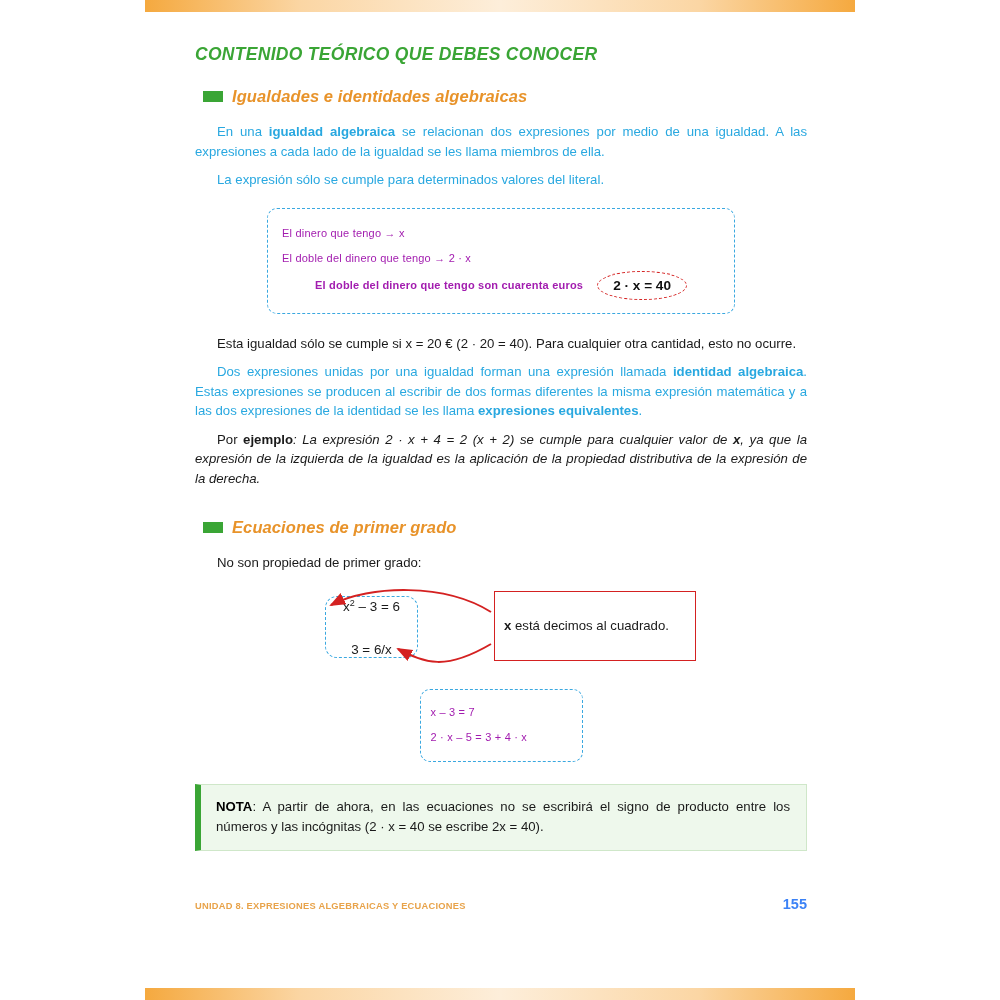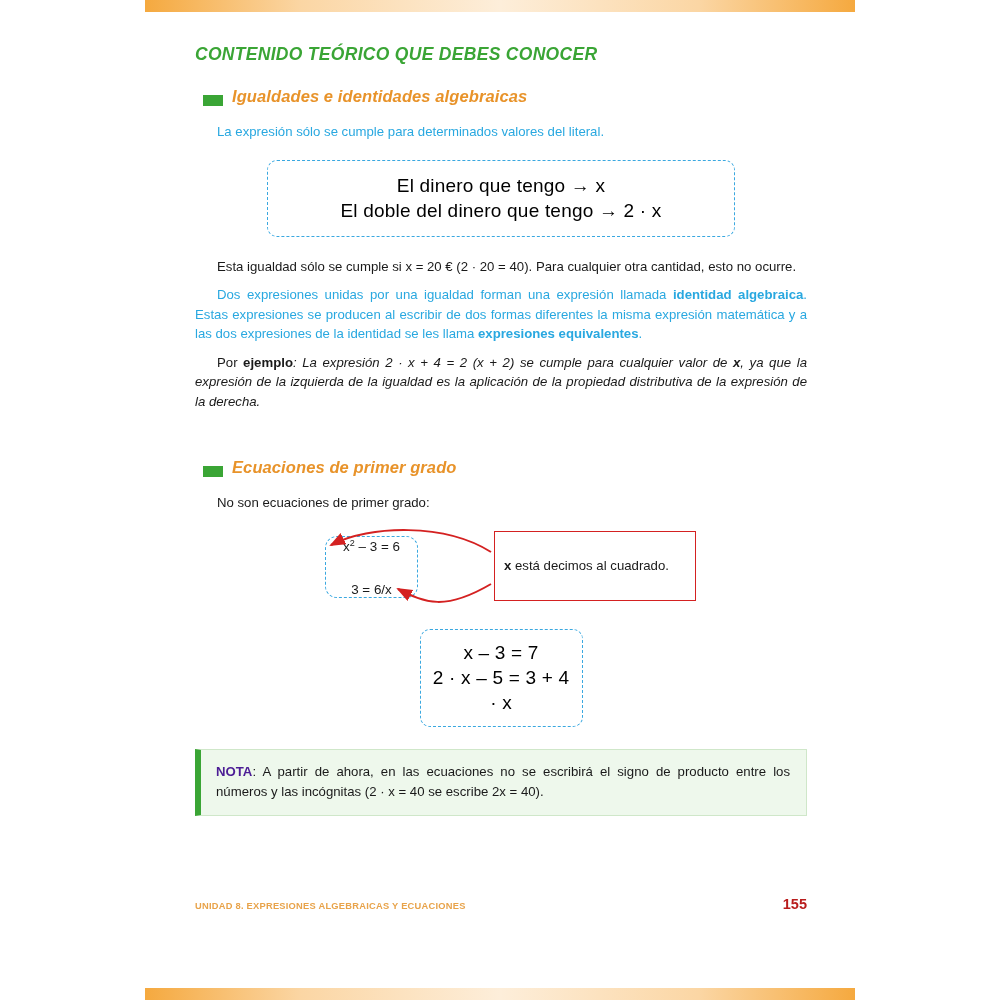--- a/index.html
+++ b/index.html
@@ -45,39 +45,39 @@
     color: #3aa535;
     font-weight: bold;
     font-style: italic;
     font-size: 17.5px;
     letter-spacing: 0.3px;
     margin: 0 0 22px 0;
     text-transform: uppercase;
   }
   .h-sub-row {
     display: flex;
-    align-items: flex-end;
+    align-items: center;
     gap: 9px;
     margin: 0 0 16px 0;
     padding-left: 8px;
   }
   .h-sub-marker {
     width: 20px;
     height: 11px;
     background: #3aa535;
     flex: 0 0 auto;
   }
   .h-sub {
     color: #e8932a;
     font-weight: bold;
     font-style: italic;
     font-size: 16.5px;
     letter-spacing: 0.1px;
   }
-  .h-sub2-row { margin-top: 47px; }
+  .h-sub2-row { margin-top: 30px; }
 
   
   p {
     margin: 0 0 9px 0;
     font-size: 13.2px;
     line-height: 19.5px;
     text-align: justify;
     text-indent: 22px;
   }
   .blue  { color: #29a8e0; }
@@ -93,23 +93,23 @@
     margin: 16px auto;
     box-sizing: border-box;
   }
   .box-example {
     width: 468px;
     padding: 12px 14px 13px 14px;
     margin-top: 18px;
     margin-bottom: 20px;
   }
   .eq-line {
-    text-align: center;
-    font-size: 19px;
-    color: #000000;
+    text-align: left;
+    font-size: 11px;
+    color: #a21caf;
     line-height: 25px;
     letter-spacing: 0.2px;
   }
   .eq-line.bold { font-weight: bold; }
   .eq-highlight-row {
     display: flex;
     align-items: center;
     justify-content: center;
     gap: 14px;
   }
@@ -202,21 +202,21 @@
   }
   .nota p {
     text-indent: 0;
     margin: 0;
     font-size: 13.2px;
     line-height: 20px;
     color: #1a1a1a;
     text-align: justify;
   }
   .nota .lbl {
-    color: #4c1d95;
+    color: #000000;
     font-weight: bold;
   }
 
   
   .footer {
     position: absolute;
     left: 195px;
     top: 896px;
     width: 612px;
     display: flex;
@@ -224,21 +224,21 @@
     justify-content: space-between;
   }
   .footer-text {
     color: #e8a34a;
     font-weight: bold;
     font-size: 9.3px;
     letter-spacing: 0.25px;
     text-transform: uppercase;
   }
   .footer-page {
-    color: #b91c1c;
+    color: #3b82f6;
     font-weight: bold;
     font-size: 14.5px;
     text-align: center;
   }
 </style>
 </head>
 <body>
 
 <div class="page">
 
@@ -247,42 +247,47 @@
 
   <div class="content">
 
     <h1 class="h-section">CONTENIDO TEÓRICO QUE DEBES CONOCER</h1>
 
     <div class="h-sub-row">
       <span class="h-sub-marker"></span>
       <span class="h-sub">Igualdades e identidades algebraicas</span>
     </div>
 
+    <p class="blue"><span>En una </span><b>igualdad algebraica</b><span> se relacionan dos expresiones por medio de una igualdad. A las expresiones a cada lado de la igualdad se les llama miembros de ella.</span></p>
 
     <p class="blue">La expresión sólo se cumple para determinados valores del literal.</p>
 
 
     <div class="dashbox box-example">
       <div class="eq-line">El dinero que tengo → x</div>
       <div class="eq-line">El doble del dinero que tengo → 2 · x</div>
+      <div class="eq-highlight-row">
+        <span class="eq-line bold">El doble del dinero que tengo son cuarenta euros</span>
+        <span class="ellipse">2 · x = 40</span>
+      </div>
     </div>
 
     <p class="black">Esta igualdad sólo se cumple si x = 20 € (2 · 20 = 40). Para cualquier otra cantidad, esto no ocurre.</p>
 
     <p class="blue"><span>Dos expresiones unidas por una igualdad forman una expresión llamada </span><b>identidad algebraica</b><span>. Estas expresiones se producen al escribir de dos formas diferentes la misma expresión matemática y a las dos expresiones de la identidad se les llama </span><b>expresiones equivalentes</b><span>.</span></p>
 
     <p class="black"><span>Por </span><b>ejemplo</b><i>: La expresión 2 · x + 4 = 2 (x + 2) se cumple para cualquier valor de </i><b><i>x</i></b><i>, ya que la expresión de la izquierda de la igualdad es la aplicación de la propiedad distributiva de la expresión de la derecha.</i></p>
 
     <div class="h-sub-row h-sub2-row">
       <span class="h-sub-marker"></span>
       <span class="h-sub">Ecuaciones de primer grado</span>
     </div>
 
 
-    <p class="black nobreak" style="text-indent:22px">No son ecuaciones de primer grado:</p>
+    <p class="black nobreak" style="text-indent:22px">No son propiedad de primer grado:</p>
 
     <div class="fig-wrap">
       <div class="fig-left">
         <div class="eq"><span>x</span><sup>2</sup><span> – 3 = 6</span></div>
         <div class="eq">3 = 6/x</div>
       </div>
 
       <div class="fig-right">
         <div class="line"><b>x</b><span> está decimos al cuadrado.</span></div>
       </div>

